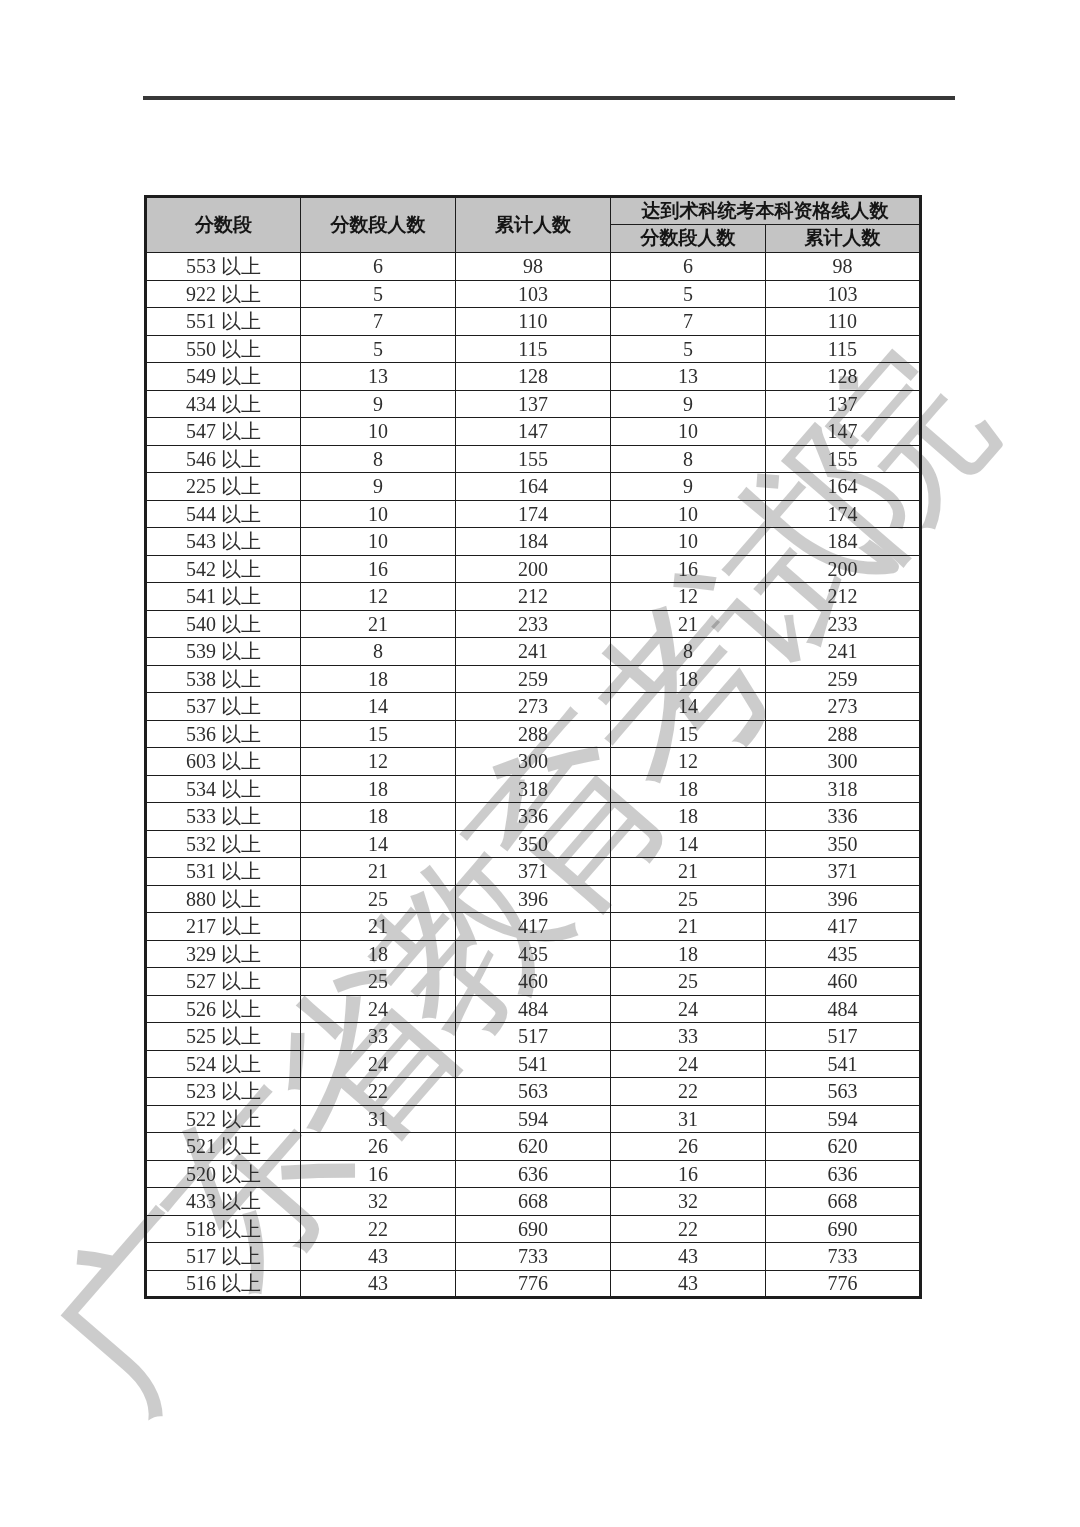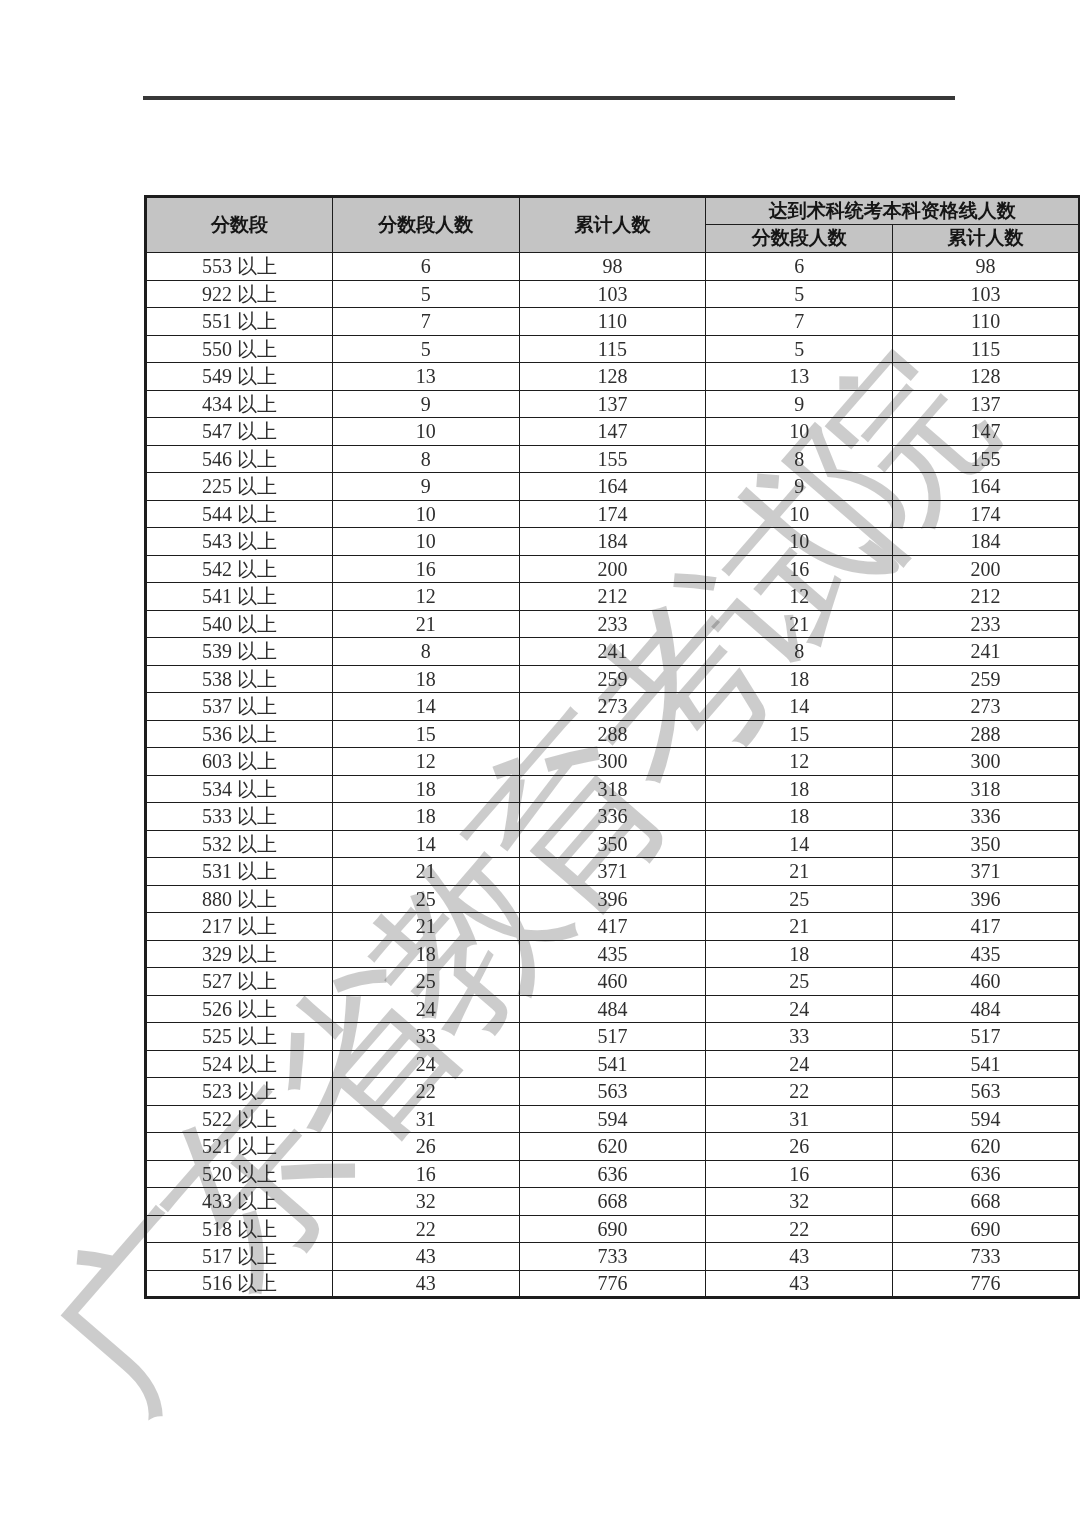--- a/index.html
+++ b/index.html
@@ -39,21 +39,21 @@
     color:var(--watermark-color);
     transform:rotate(-49deg);
     font-family:"Liberation Serif","DejaVu Serif",serif;
     z-index:0;
     pointer-events:none;
     user-select:none;
   }
   table.score-table{
     position:absolute;
     left:144px;top:195px;
-    width:937px;
+    width:778px;
     border-collapse:collapse;
     table-layout:fixed;
     z-index:1;
   }
   .score-table col{width:20%;}
   .score-table th,
   .score-table td{
     border:1.5px solid var(--border-color);
     text-align:center;
     vertical-align:middle;

